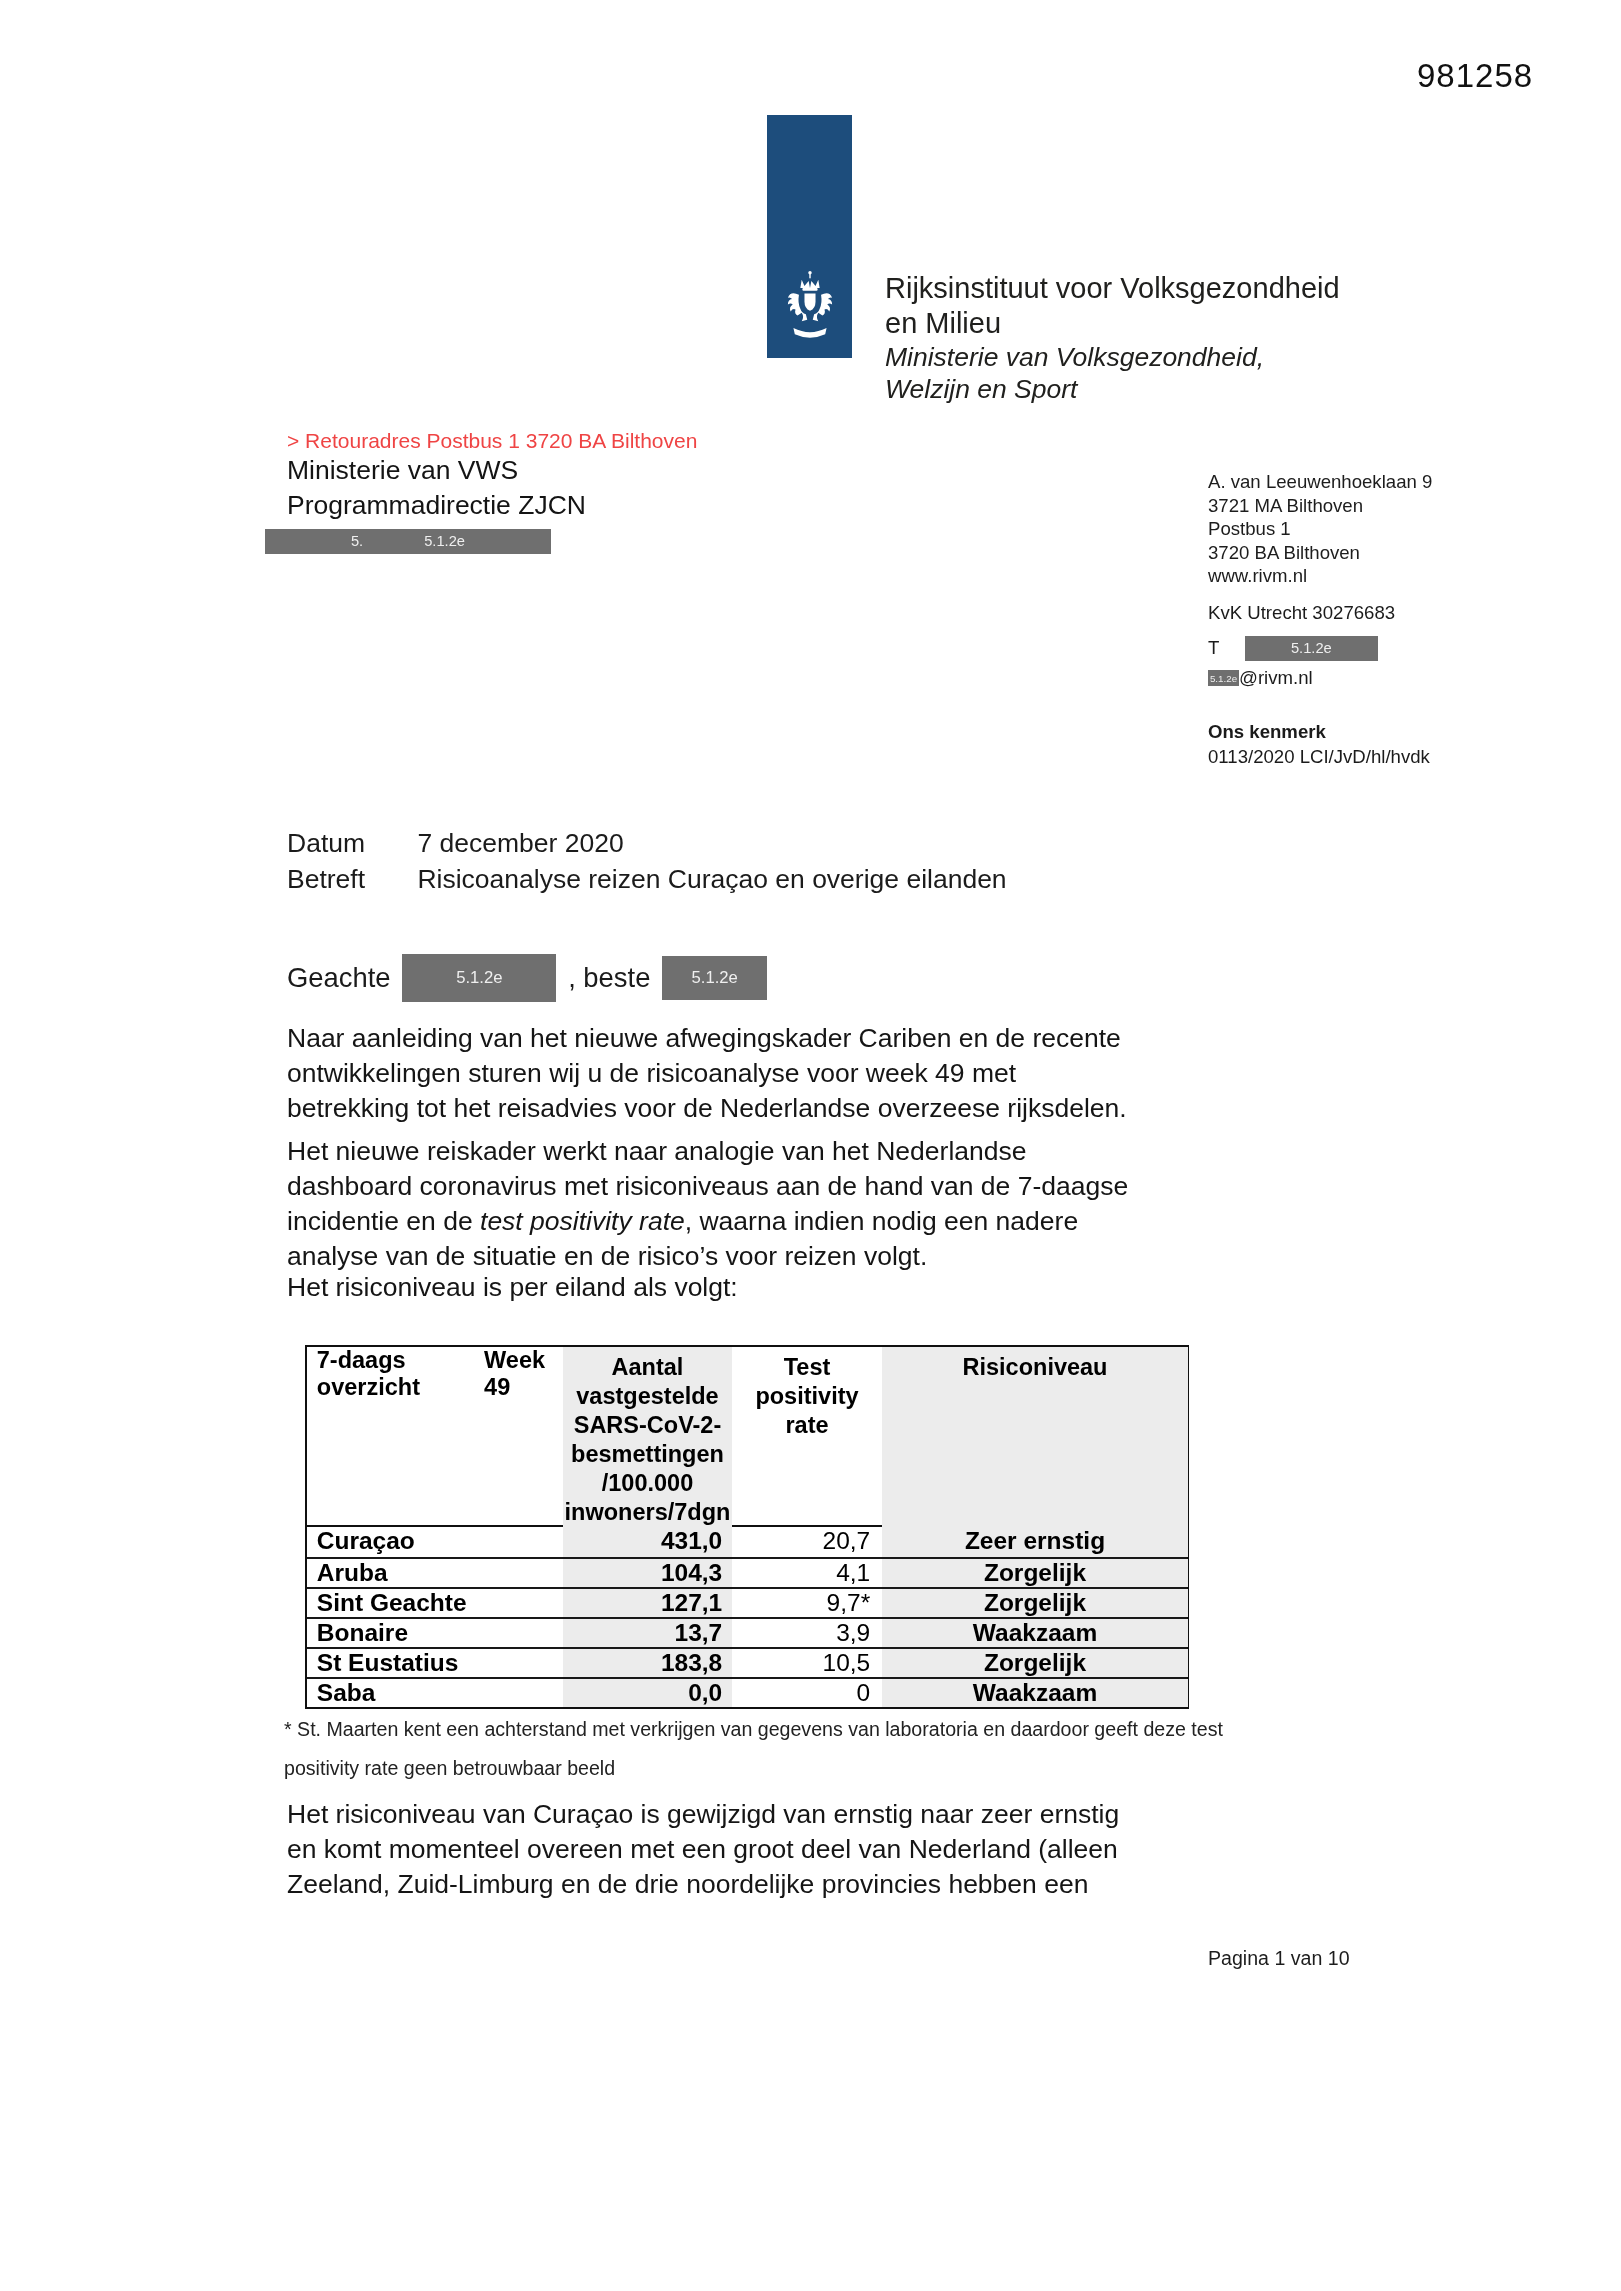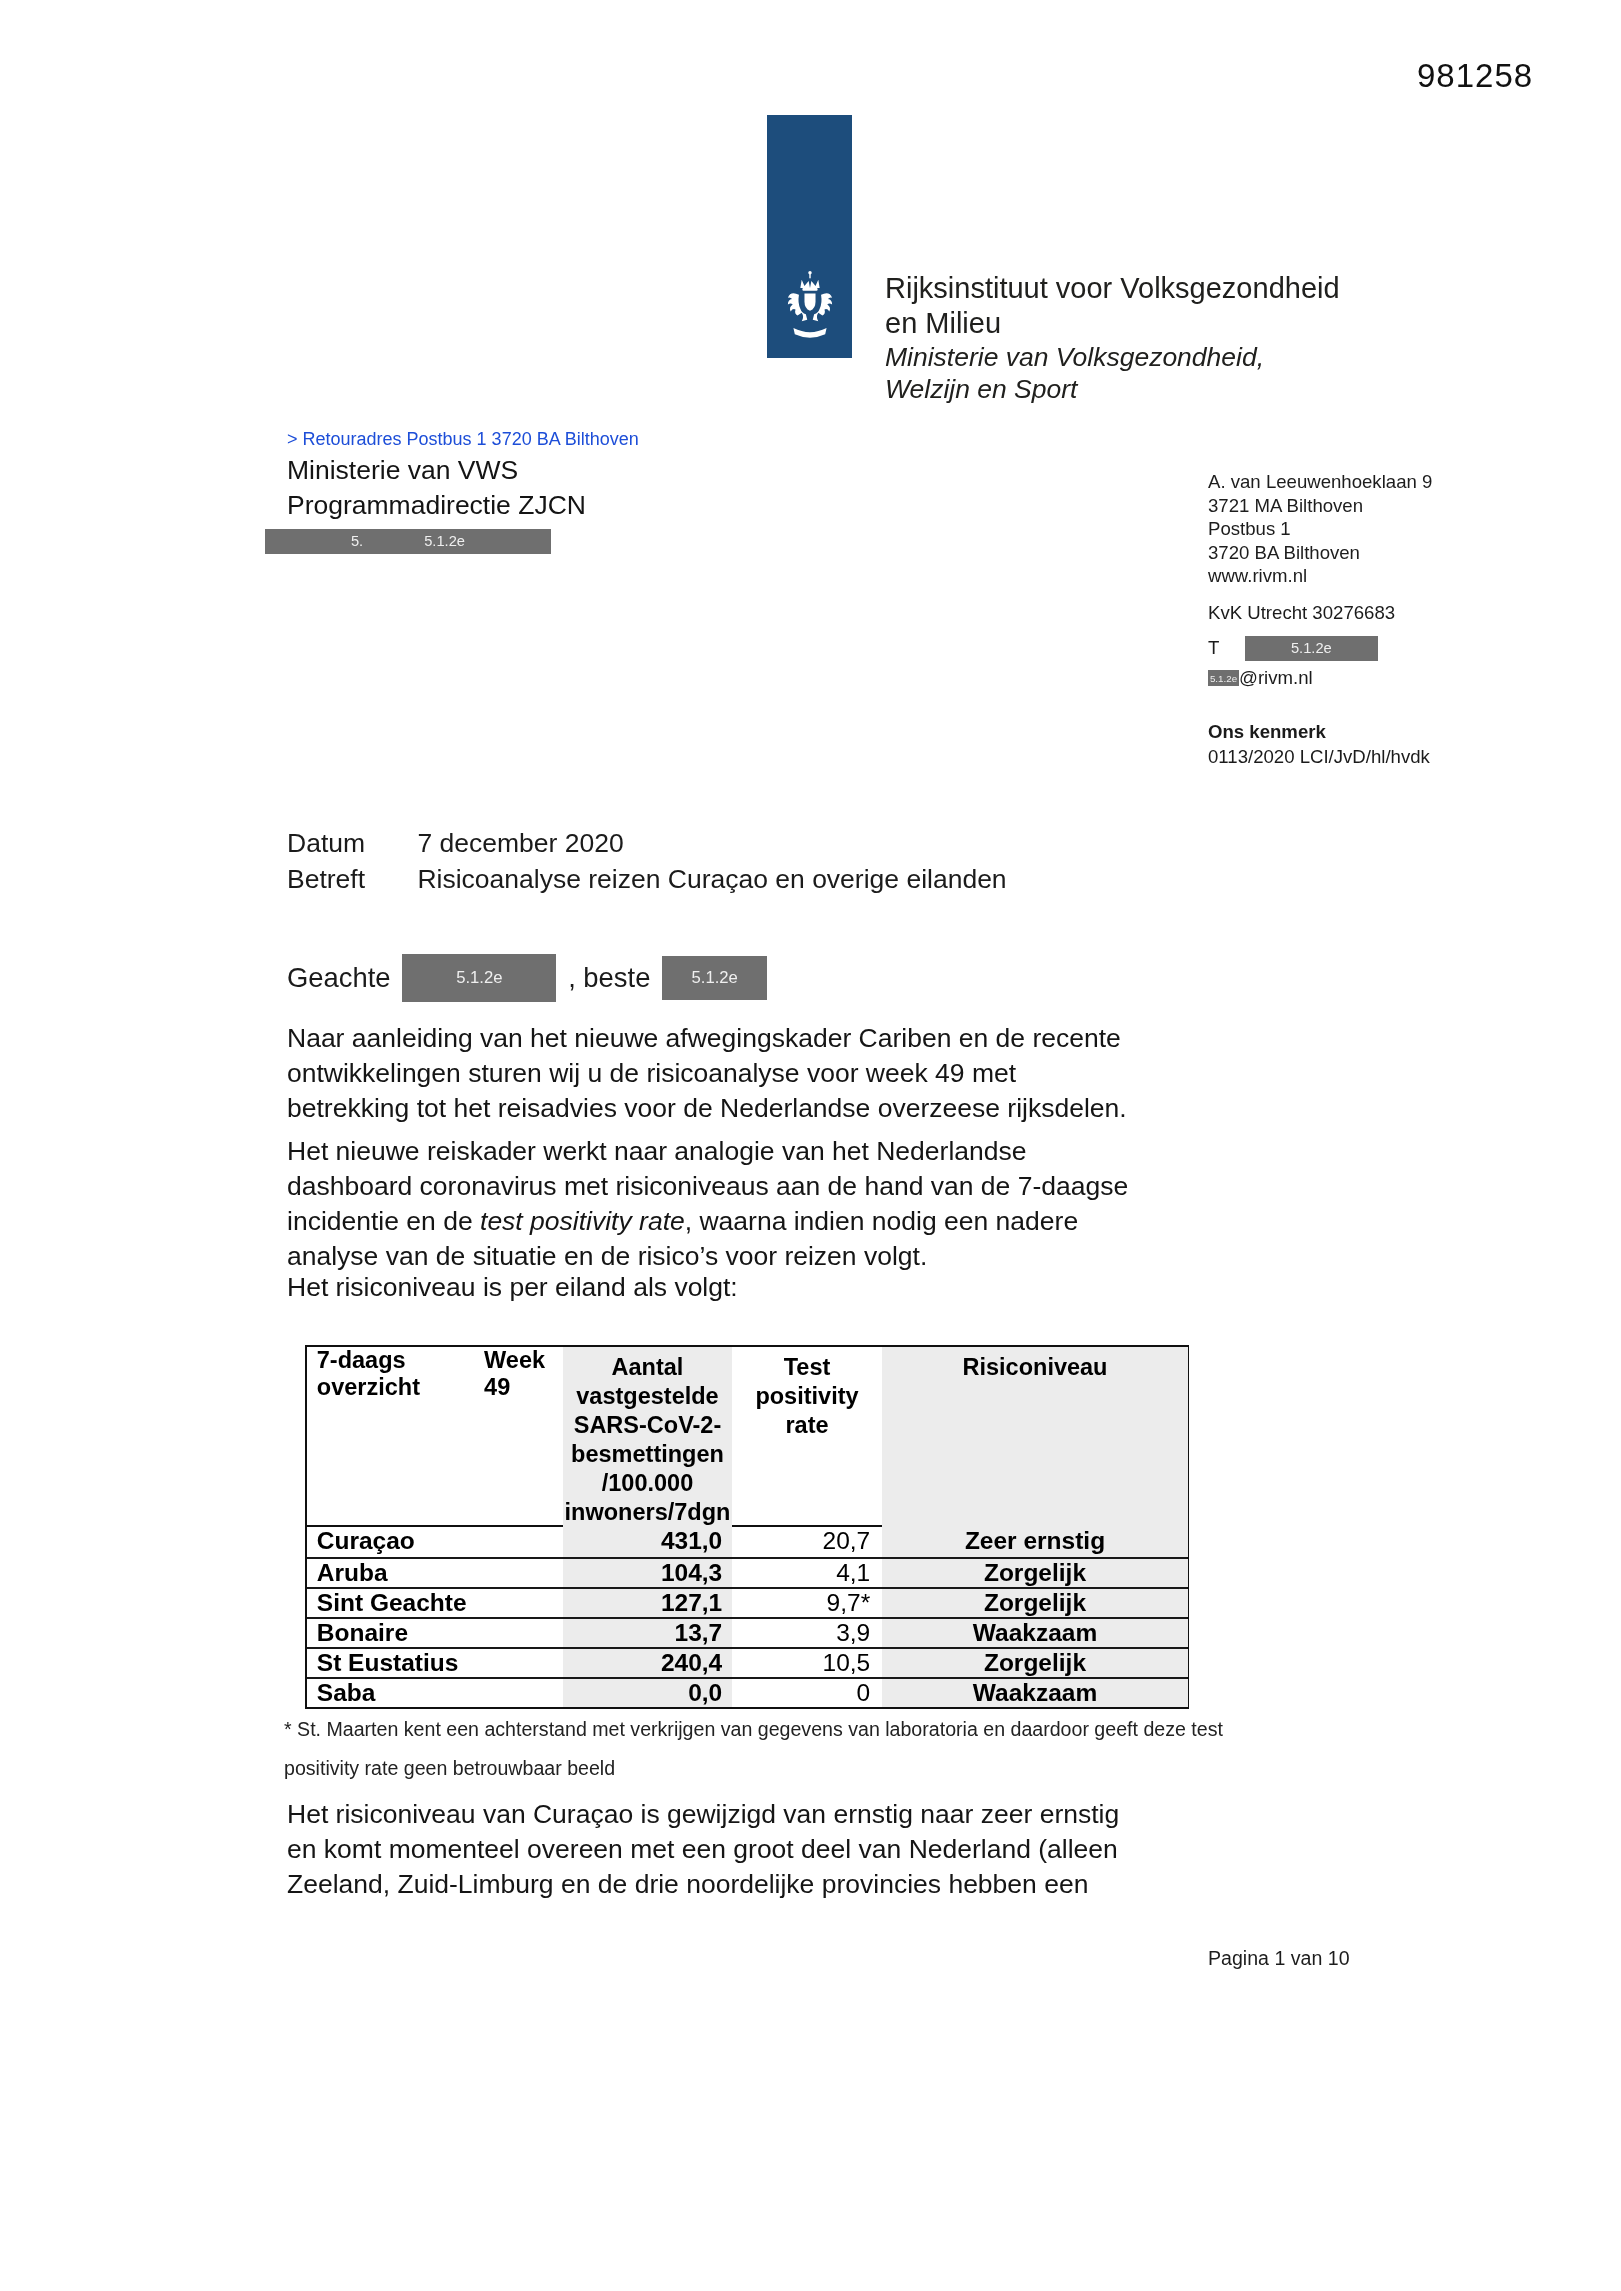--- a/index.html
+++ b/index.html
@@ -13,21 +13,21 @@
   .doc-number { left:1417px; top:57px; font-size:33px; letter-spacing:1px; color:#111; }
 
   
   .logo-bar { left:767px; top:115px; width:85px; height:243px; background:#1d4d7c; }
   .crest { position:absolute; bottom:11.8px; left:50%; transform:translateX(-50%); }
   .logo-text { left:885px; top:271px; font-family:Liberation Sans, sans-serif; color:#20201e; }
   .logo-text .l1 { font-size:29px; line-height:35px; }
   .logo-text .l2 { font-size:26.5px; line-height:32px; font-style:italic; }
 
   
-  .retouradres { left:287px; top:429px; font-size:18px; color:#1d4ed8; }
+  .retouradres { left:287px; top:429px; font-size:21px; color:#ef4444; }
   .addressee { left:287px; top:453px; font-size:26.5px; line-height:35px; color:#141414; }
   .redact { background:#6f6f6f; color:#efefef; display:inline-flex; align-items:center; justify-content:center; }
   .zjcn-redact { left:265px; top:529px; width:286px; height:24.5px; font-size:14.7px; display:flex; gap:61px; }
 
   
   .contact { left:1208px; top:470px; font-size:18.6px; line-height:23.5px; color:#1d1d1d; }
   .kvk { left:1208px; top:602px; font-size:18.6px; }
   .phone-row { left:1208px; top:636px; font-size:18.6px; display:flex; align-items:center; gap:25.5px; }
   .phone-redact { width:133px; height:24.5px; font-size:14.7px; }
   .email-row { left:1208px; top:667px; font-size:18.6px; display:flex; align-items:center; }
@@ -183,21 +183,21 @@
       <div class="c-risk shade">Zorgelijk</div>
     </div>
     <div class="trow tbody-row">
       <div class="c-island">Bonaire</div>
       <div class="c-num shade">13,7</div>
       <div class="c-tpr">3,9</div>
       <div class="c-risk shade">Waakzaam</div>
     </div>
     <div class="trow tbody-row">
       <div class="c-island">St Eustatius</div>
-      <div class="c-num shade">240,4</div>
+      <div class="c-num shade">183,8</div>
       <div class="c-tpr">10,5</div>
       <div class="c-risk shade">Zorgelijk</div>
     </div>
     <div class="trow tbody-row">
       <div class="c-island">Saba</div>
       <div class="c-num shade">0,0</div>
       <div class="c-tpr">0</div>
       <div class="c-risk shade">Waakzaam</div>
     </div>
   </div>

